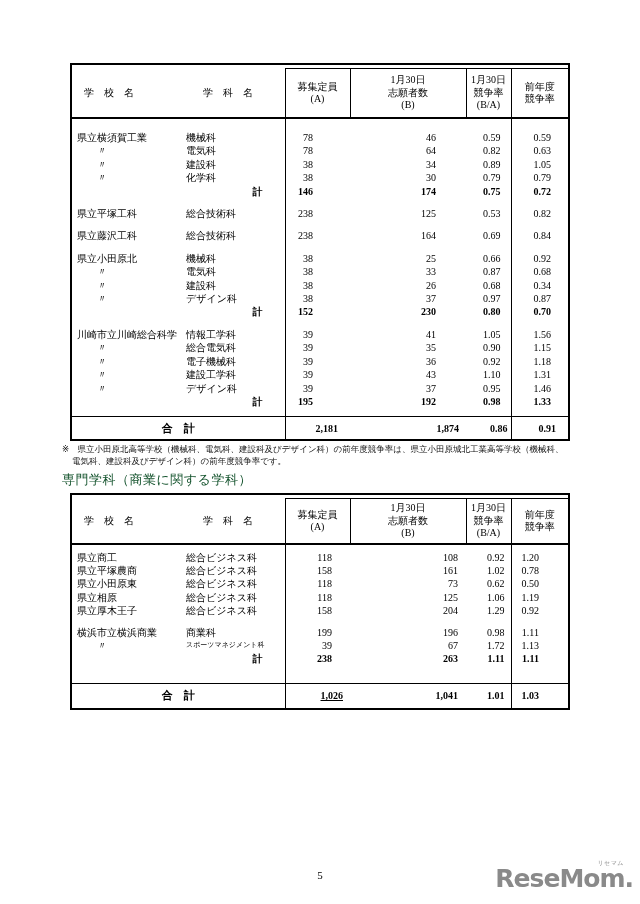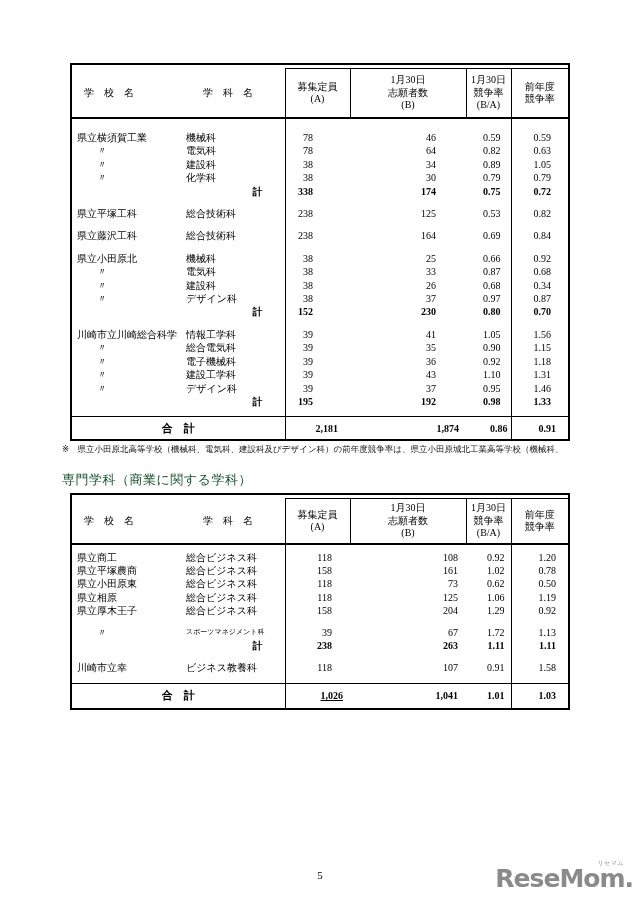--- a/index.html
+++ b/index.html
@@ -34,21 +34,21 @@
   tr.gap.tail td{height:8px;}
   
   td.c-school{text-align:left; padding-left:5px;}
   td.c-school.ditto{padding-left:25px;}
   td.c-dept{text-align:left; padding-left:1px;}
   td.c-dept.sm{font-size:7px;}
   td.c-a, td.c-b, td.c-ba, td.c-prev{text-align:right;}
   .t1 td.c-a{padding-right:37px;} .t1 td.c-b{padding-right:30px;}
   .t1 td.c-ba{padding-right:10px;} .t1 td.c-prev{padding-right:17px;}
   .t2 td.c-a{padding-right:18px;} .t2 td.c-b{padding-right:8px;}
-  .t2 td.c-ba{padding-right:6px;} .t2 td.c-prev{padding-right:12px;}
+  .t2 td.c-ba{padding-right:6px;} .t2 td.c-prev{padding-right:29px;}
   
   tr.subtotal td{font-weight:bold;}
   tr.subtotal td.c-dept{text-align:right; padding-right:22px;}
   
   tfoot td{border-top:1px solid #000; font-weight:bold;}
   .t1 tfoot td{height:22px;} .t2 tfoot td{height:24px;}
   td.c-label{text-align:center; font-size:11px;margin-left:23px;}
   .t1 tfoot td.c-a{padding-right:12px;margin-left:20px;} .t1 tfoot td.c-b{padding-right:7px;}
   .t1 tfoot td.c-ba{padding-right:3px;} .t1 tfoot td.c-prev{padding-right:12px;}
   .t2 tfoot td.c-a{padding-right:7px;text-decoration:underline;}
@@ -146,21 +146,21 @@
             <td class="c-school ditto">〃</td>
             <td class="c-dept">化学科</td>
             <td class="c-a">38</td>
             <td class="c-b">30</td>
             <td class="c-ba">0.79</td>
             <td class="c-prev">0.79</td>
           </tr>
           <tr class="r subtotal">
             <td class="c-school"></td>
             <td class="c-dept">計</td>
-            <td class="c-a">338</td>
+            <td class="c-a">146</td>
             <td class="c-b">174</td>
             <td class="c-ba">0.75</td>
             <td class="c-prev">0.72</td>
           </tr>
           <tr class="gap">
             <td class="c-school"></td>
             <td class="c-dept"></td>
             <td class="c-a"></td>
             <td class="c-b"></td>
             <td class="c-ba"></td>
@@ -310,20 +310,21 @@
           <td class="c-b">1,874</td>
           <td class="c-ba">0.86</td>
           <td class="c-prev">0.91</td>
         </tr>
       </tfoot>
     </table>
   </div>
 
   <div class="footnote">
     <div class="l1">※　県立小田原北高等学校（機械科、電気科、建設科及びデザイン科）の前年度競争率は、県立小田原城北工業高等学校（機械科、</div>
+    <div class="l2">電気科、建設科及びデザイン科）の前年度競争率です。</div>
   </div>
 
   <div class="section-title">専門学科（商業に関する学科）</div>
 
   <div class="tblwrap t2">
     <table>
       <colgroup>
         <col class="w-school">
           <col class="w-dept">
           <col class="w-a">
@@ -406,20 +407,28 @@
           </tr>
           <tr class="gap">
             <td class="c-school"></td>
             <td class="c-dept"></td>
             <td class="c-a"></td>
             <td class="c-b"></td>
             <td class="c-ba"></td>
             <td class="c-prev"></td>
           </tr>
           <tr class="r ">
+            <td class="c-school">横浜市立横浜商業</td>
+            <td class="c-dept">商業科</td>
+            <td class="c-a">199</td>
+            <td class="c-b">196</td>
+            <td class="c-ba">0.98</td>
+            <td class="c-prev">1.11</td>
+          </tr>
+          <tr class="r ">
             <td class="c-school ditto">〃</td>
             <td class="c-dept sm">スポーツマネジメント科</td>
             <td class="c-a">39</td>
             <td class="c-b">67</td>
             <td class="c-ba">1.72</td>
             <td class="c-prev">1.13</td>
           </tr>
           <tr class="r subtotal">
             <td class="c-school"></td>
             <td class="c-dept">計</td>
@@ -428,28 +437,20 @@
             <td class="c-ba">1.11</td>
             <td class="c-prev">1.11</td>
           </tr>
           <tr class="gap">
             <td class="c-school"></td>
             <td class="c-dept"></td>
             <td class="c-a"></td>
             <td class="c-b"></td>
             <td class="c-ba"></td>
             <td class="c-prev"></td>
-          </tr>
-          <tr class="r ">
-            <td class="c-school">川崎市立幸</td>
-            <td class="c-dept">ビジネス教養科</td>
-            <td class="c-a">118</td>
-            <td class="c-b">107</td>
-            <td class="c-ba">0.91</td>
-            <td class="c-prev">1.58</td>
           </tr>
           <tr class="gap tail">
             <td class="c-school"></td>
             <td class="c-dept"></td>
             <td class="c-a"></td>
             <td class="c-b"></td>
             <td class="c-ba"></td>
             <td class="c-prev"></td>
           </tr>
         </tbody>

